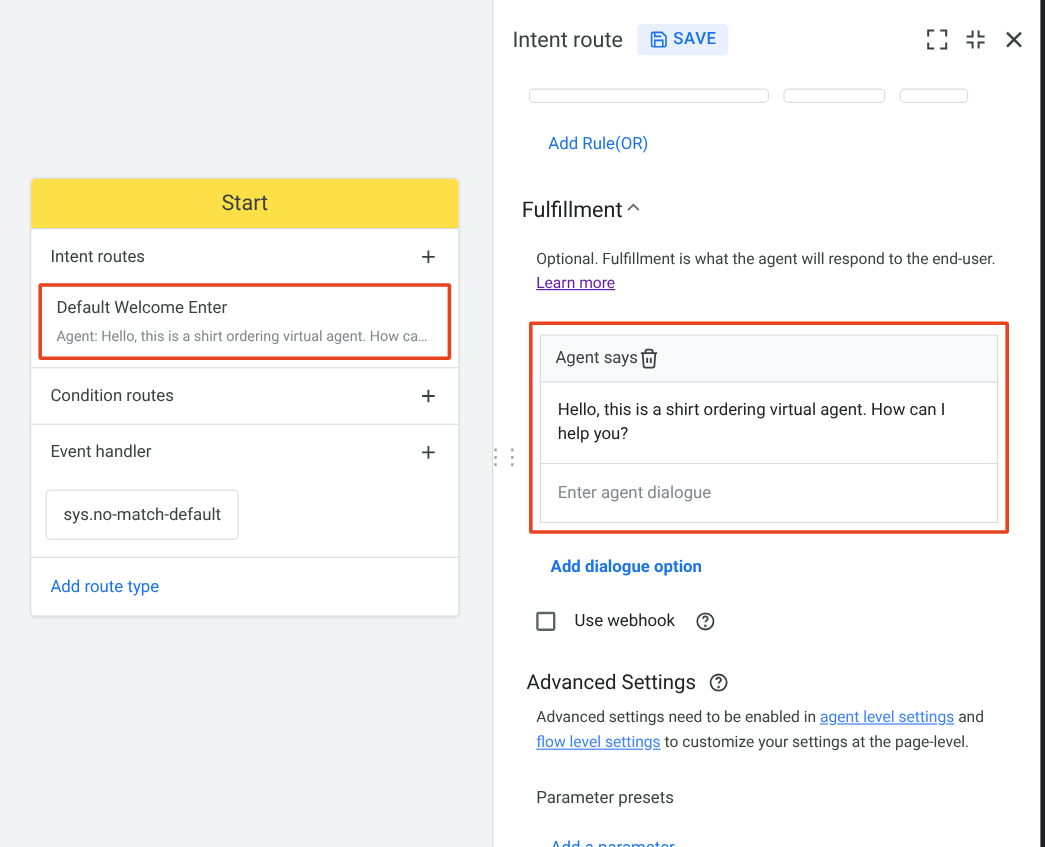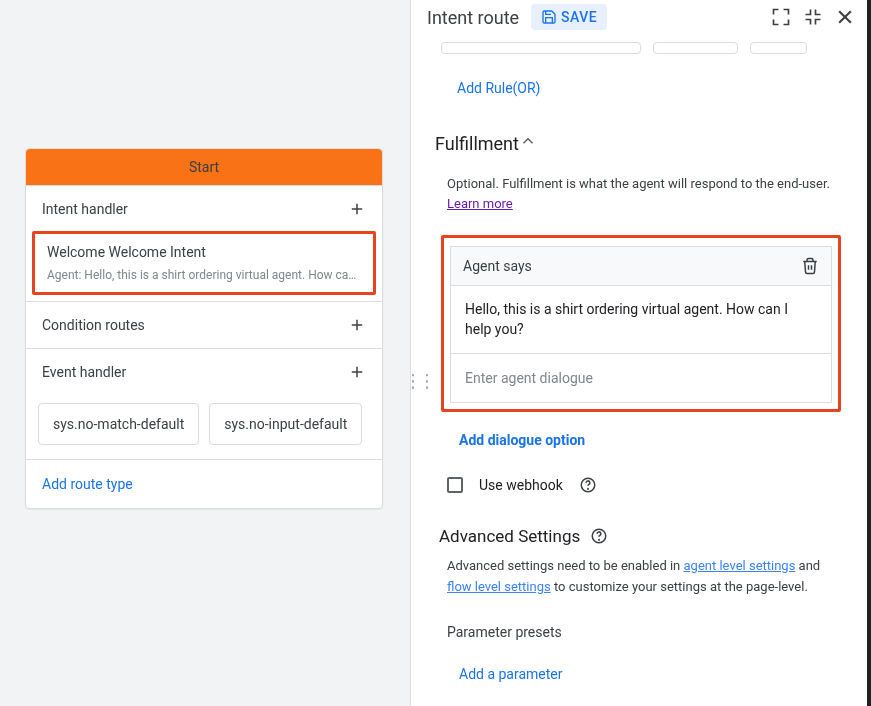--- a/index.html
+++ b/index.html
@@ -27,24 +27,24 @@
       padding-left: 25px;
     }
     .flow-card {
       background: #fff;
       border: 1px solid #dadce0;
       border-radius: 4px;
       width: 358px;
       box-shadow: 0 1px 2px rgba(0,0,0,0.05);
     }
     .flow-header {
-      background: #f97316;
+      background: #fde047;
       padding: 10px 0;
       text-align: center;
-      font-size: 14px;
+      font-size: 18px;
       color: #3c4043;
       border-top-left-radius: 4px;
       border-top-right-radius: 4px;
     }
     .section-row {
       display: flex;
       justify-content: space-between;
       align-items: center;
       padding: 14px 16px;
       border-top: 1px solid #dadce0;
@@ -111,21 +111,21 @@
       flex: 1;
       background: #fff;
       border-left: 1px solid #dadce0;
       display: flex;
       flex-direction: column;
       overflow: hidden;
     }
     .right-header {
       display: flex;
       align-items: center;
-      padding: 4px 16px;
+      padding: 20px 16px;
       gap: 12px;
     }
     .right-title {
       font-size: 18px;
       color: #3c4043;
     }
     .save-btn {
       display: flex;
       align-items: center;
       gap: 4px;
@@ -211,21 +211,20 @@
       border: 3px solid #e8431f;
       border-radius: 2px;
       margin: 18px 6px 0 6px;
     }
     .agent-says-inner {
       border: 1px solid #dadce0;
       margin: 8px 6px 6px 6px;
     }
     .agent-says-header {
       display: flex;
-      justify-content: space-between;
       align-items: center;
       padding: 10px 12px;
       background: #f8f9fa;
       border-bottom: 1px solid #dadce0;
       font-size: 14px;
       color: #3c4043;
     }
     .delete-icon {
       cursor: pointer;
       width: 18px;
@@ -310,30 +309,30 @@
     }
   </style>
 </head>
 <body>
 
 <div class="main-container">
   <div class="left-panel">
     <div class="flow-card">
       <div class="flow-header">Start</div>
       <div class="section-row">
-        <span>Intent handler</span>
+        <span>Intent routes</span>
         <span class="plus-icon">
           <svg viewBox="0 0 24 24" fill="none" stroke="#3c4043" stroke-width="2">
               <line x1="12" y1="5" x2="12" y2="19"></line>
               <line x1="5" y1="12" x2="19" y2="12"></line>
             </svg>
         </span>
       </div>
       <div class="intent-item">
-        <div class="intent-title">Welcome Welcome Intent</div>
+        <div class="intent-title">Default Welcome Enter</div>
         <div class="intent-sub">Agent: Hello, this is a shirt ordering virtual agent. How can ...</div>
       </div>
       <div class="section-row">
         <span>Condition routes</span>
         <span class="plus-icon">
           <svg viewBox="0 0 24 24" fill="none" stroke="#3c4043" stroke-width="2">
               <line x1="12" y1="5" x2="12" y2="19"></line>
               <line x1="5" y1="12" x2="19" y2="12"></line>
             </svg>
         </span>
@@ -342,21 +341,20 @@
         <span>Event handler</span>
         <span class="plus-icon">
           <svg viewBox="0 0 24 24" fill="none" stroke="#3c4043" stroke-width="2">
               <line x1="12" y1="5" x2="12" y2="19"></line>
               <line x1="5" y1="12" x2="19" y2="12"></line>
             </svg>
         </span>
       </div>
       <div class="event-chips">
         <div class="event-chip">sys.no-match-default</div>
-        <div class="event-chip">sys.no-input-default</div>
       </div>
       <div class="add-route-type">Add route type</div>
     </div>
   </div>
 
   <div class="drag-handle">⋮⋮</div>
 
   <div class="right-panel">
     <div class="right-header">
       <span class="right-title">Intent route</span>

